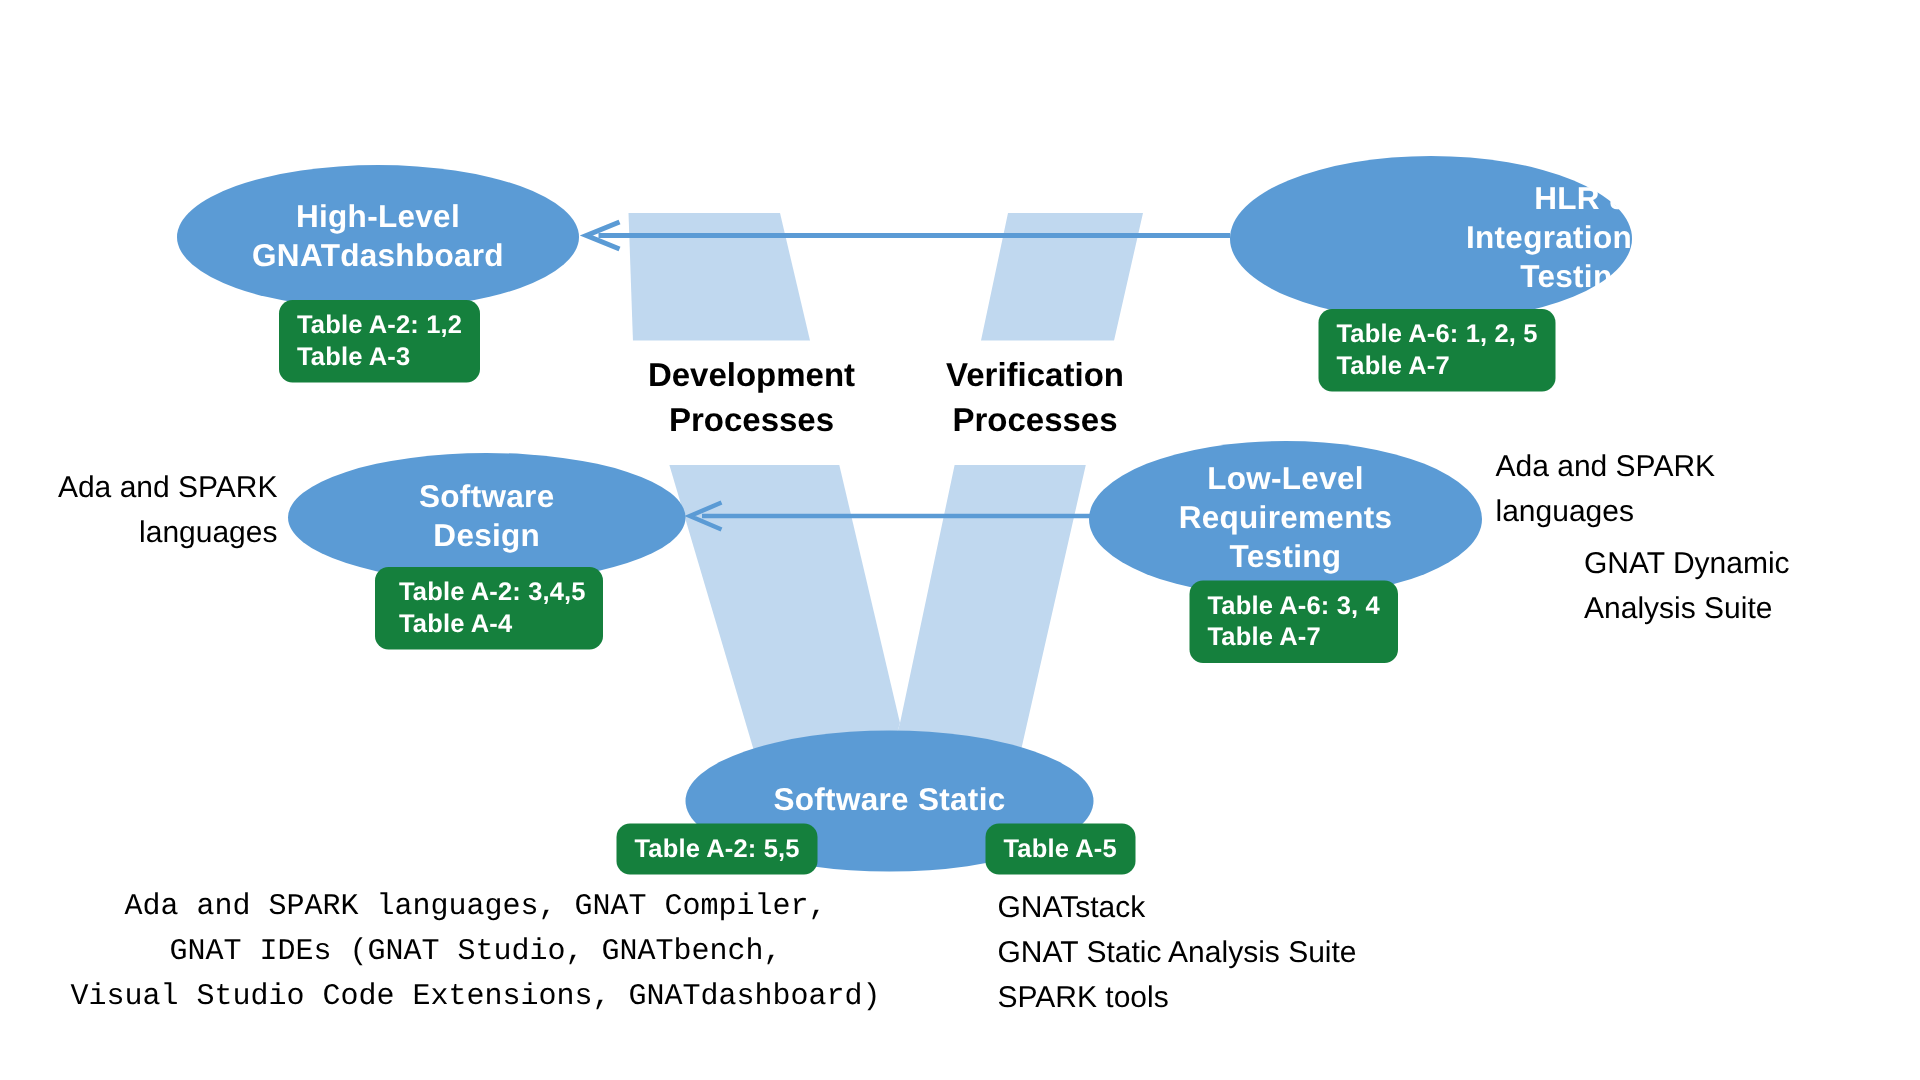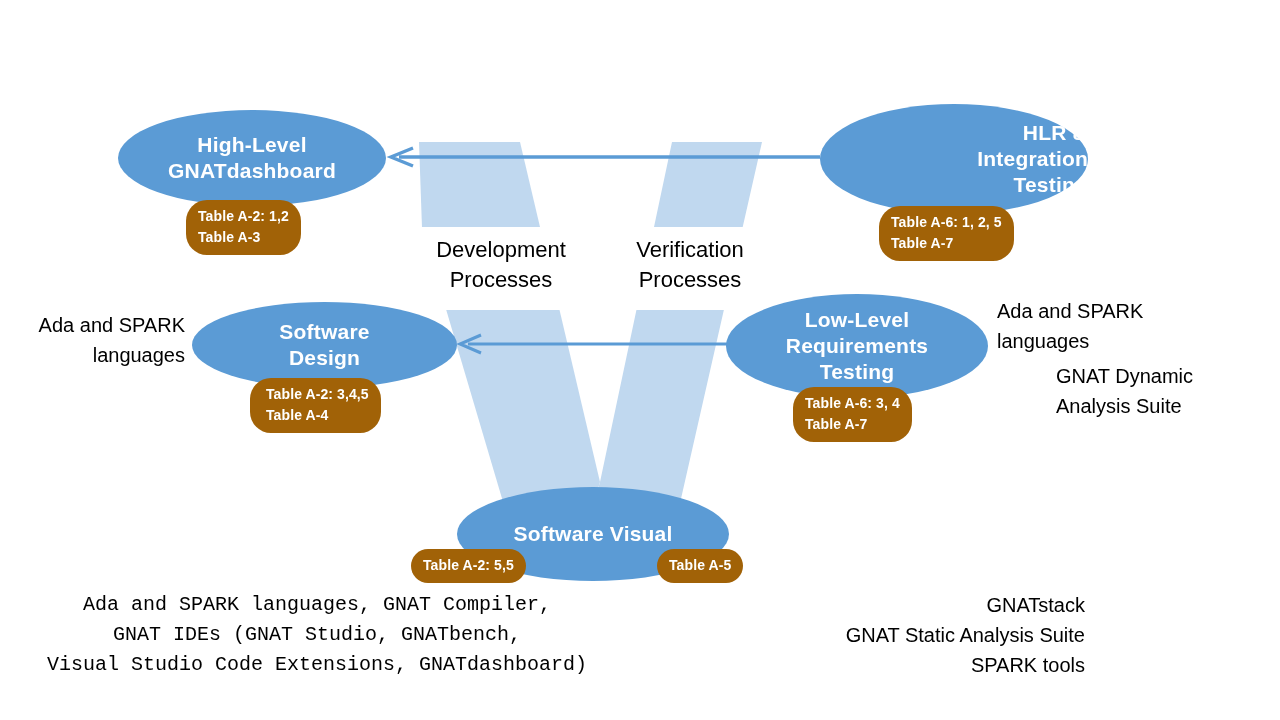--- a/index.html
+++ b/index.html
@@ -35,34 +35,34 @@
     text-align: center;
     color: #ffffff;
     font-weight: bold;
     font-size: 21px;
     line-height: 26px;
     letter-spacing: 0.2px;
   }
   .ellipse span { display: block; width: 100%; }
   .tag {
     position: absolute;
-    background: #a16207;
+    background: #15803d;
     color: #ffffff;
     font-weight: bold;
-    font-size: 14px;
+    font-size: 17px;
     line-height: 21px;
-    border-radius: 21px;
+    border-radius: 9px;
     padding: 6px 12px 7px 12px;
     white-space: pre;
     letter-spacing: 0.1px;
   }
   .proc-label {
     position: absolute;
     color: #000000;
-    font-weight: normal;
+    font-weight: bold;
     font-size: 22px;
     line-height: 30px;
     text-align: center;
     background: #ffffff;
     white-space: pre;
   }
   .note {
     position: absolute;
     color: #000000;
     font-size: 20px;
@@ -113,21 +113,21 @@
 Design</span>
   </div>
 
   <div class="ellipse" style="left:726px; top:294px; width:262px; height:104px;">
     <span style="white-space:pre-line;">Low-Level
 Requirements
 Testing</span>
   </div>
 
   <div class="ellipse" style="left:457px; top:487px; width:272px; height:94px;">
-    <span style="white-space:pre-line;">Software Visual</span>
+    <span style="white-space:pre-line;">Software Static</span>
   </div>
 
   <div class="tag" style="left:186px; top:200px;">Table A-2: 1,2
 Table A-3</div>
 
   <div class="tag" style="left:879px; top:206px;">Table A-6: 1, 2, 5
 Table A-7</div>
 
   <div class="tag" style="left:250px; top:378px;padding-left:16px;">Table A-2: 3,4,5
 Table A-4</div>
@@ -151,17 +151,17 @@
   <div class="note left-align" style="left:997px; top:296px; width:270px;">Ada and SPARK
 languages</div>
 
   <div class="note left-align" style="left:1056px; top:361px; width:270px;">GNAT Dynamic
 Analysis Suite</div>
 
   <div class="note center-align" style="left:37px; top:590px; width:560px;">Ada and SPARK languages, GNAT Compiler,
 GNAT IDEs (GNAT Studio, GNATbench,
 Visual Studio Code Extensions, GNATdashboard)</div>
 
-  <div class="note left-align" style="left:665px; top:590px; width:420px;text-align:right;">GNATstack
+  <div class="note left-align" style="left:665px; top:590px; width:420px;">GNATstack
 GNAT Static Analysis Suite
 SPARK tools</div>
 
 </div>
 
 </body></html>

